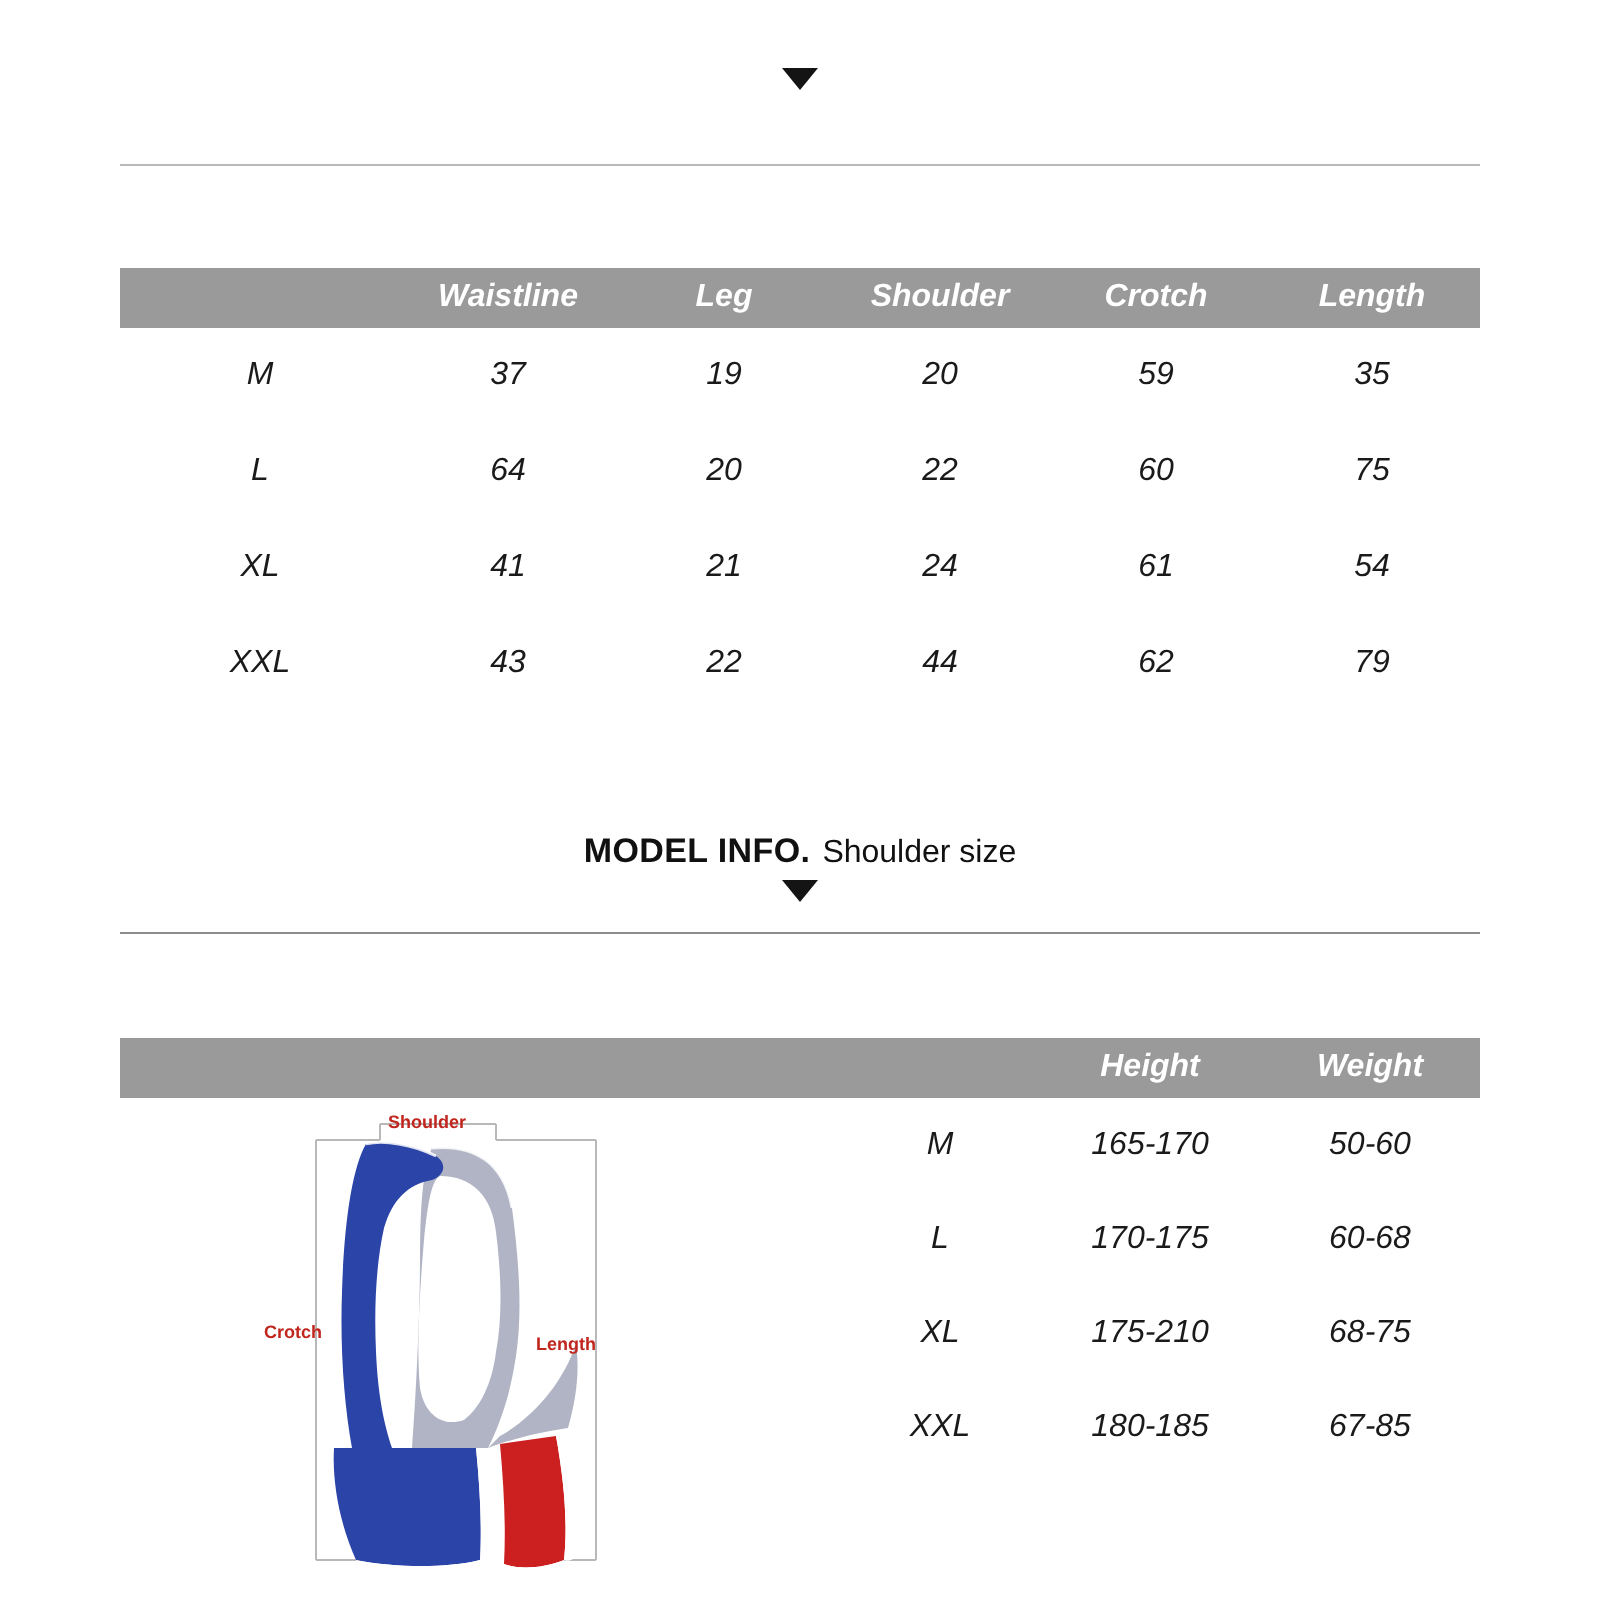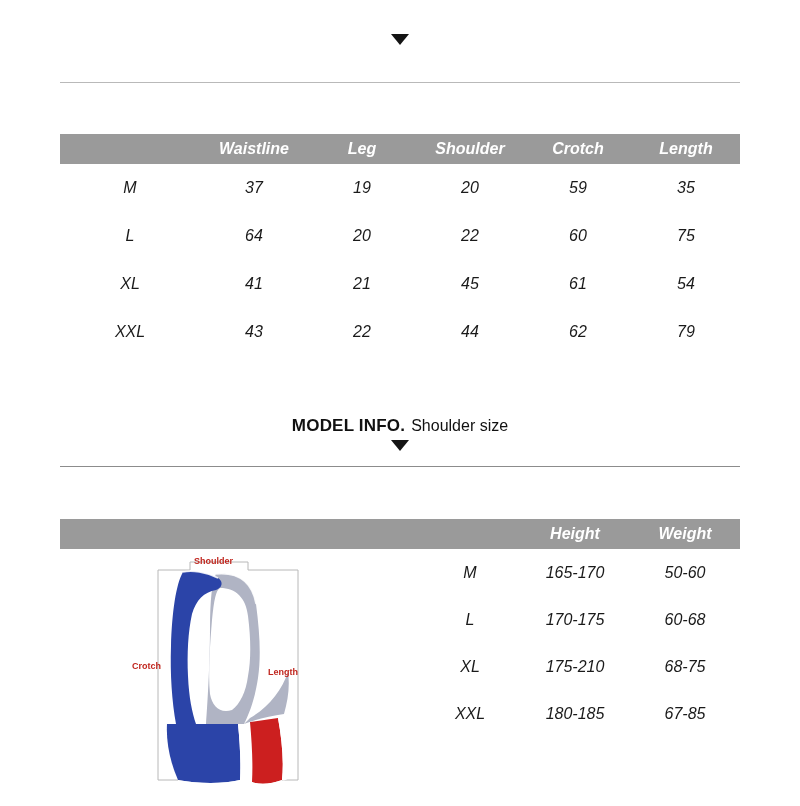--- a/index.html
+++ b/index.html
@@ -171,21 +171,21 @@
       <td>64</td>
       <td>20</td>
       <td>22</td>
       <td>60</td>
       <td>75</td>
     </tr>
     <tr>
       <td>XL</td>
       <td>41</td>
       <td>21</td>
-      <td>45</td>
+      <td>24</td>
       <td>61</td>
       <td>54</td>
     </tr>
     <tr>
       <td>XXL</td>
       <td>43</td>
       <td>22</td>
       <td>44</td>
       <td>62</td>
       <td>79</td>

